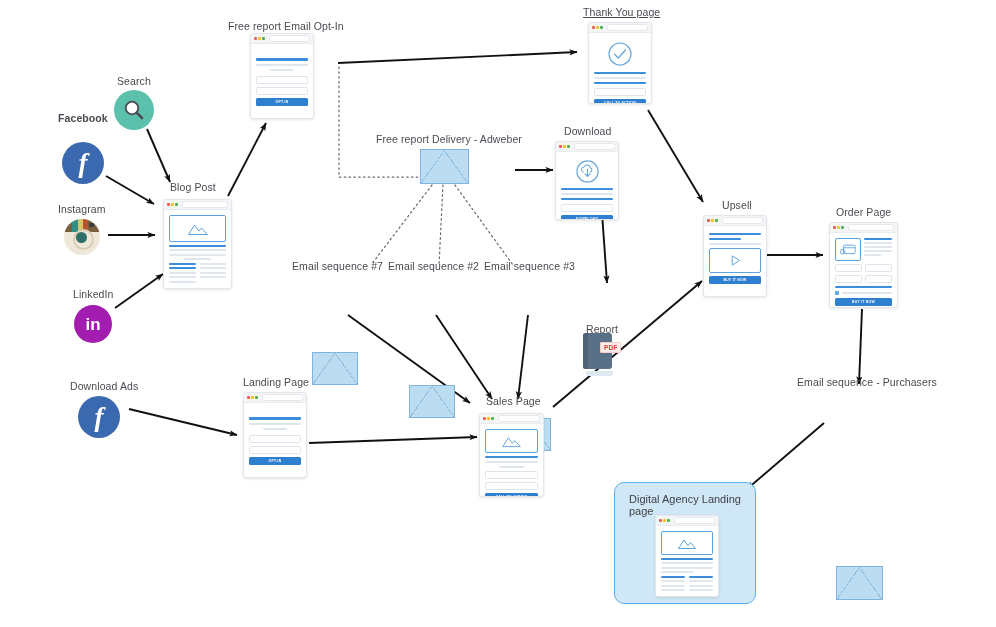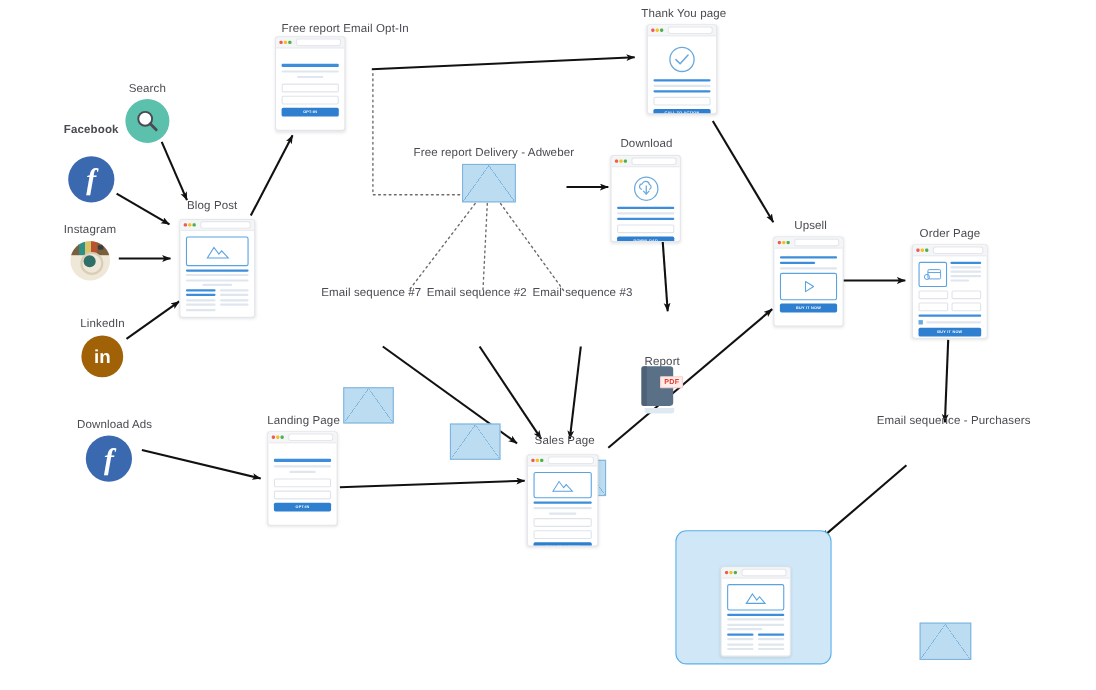--- a/index.html
+++ b/index.html
@@ -32,21 +32,21 @@
        font-weight:bold;letter-spacing:.25px;font-family:"Liberation Sans",sans-serif;}
   .imgbox{border:1.3px solid #5aa2e0;border-radius:2px;height:25px;
           display:flex;align-items:center;justify-content:center;background:#fff;}
   .cols{display:flex;gap:4px;}
   .cols>div{flex:1;display:flex;flex-direction:column;gap:2.5px;}
 
   
   .circ{border-radius:50%;display:flex;align-items:center;justify-content:center;}
   .fb{background:#3b69b0;color:#fff;font-family:"Liberation Serif",serif;
       font-weight:bold;font-style:italic;}
-  .li{background:#a16207;color:#fff;font-weight:bold;}
+  .li{background:#a21caf;color:#fff;font-weight:bold;}
   .srch{background:#5bc0ac;}
 
   
   .env{background:#bcdcf2;border:1px solid #7fb5dd;position:relative;}
   .env:after{content:"";position:absolute;left:0;top:0;width:100%;height:100%;
     background:
       linear-gradient(to bottom right, transparent 49.3%, #7fb5dd 49.3%, #7fb5dd 51%, transparent 51%) no-repeat left top/50.4% 100%,
       linear-gradient(to bottom left, transparent 49.3%, #7fb5dd 49.3%, #7fb5dd 51%, transparent 51%) no-repeat right top/50.4% 100%;}
 
   
@@ -98,20 +98,21 @@
     </g>
     <g stroke="#6b6b6b" stroke-width="1.25" fill="none" stroke-dasharray="1.6 3.2" stroke-linecap="round">
       <path d="M339,67 L339,177 L420,177"></path>
       <path d="M432,185 L371,265"></path>
       <path d="M443,185 L439,265"></path>
       <path d="M455,185 L513,265"></path>
     </g>
   </svg>
 
   <div class="group node" style="left:614px;top:482px;width:140px;height:120px;">
+    <div class="gtitle">Digital Agency Landing page</div>
     <div class="mock" style="position:absolute;left:40px;top:32px;width:62px;height:80px;">
       <div class="bar">
         <span class="dot d1"></span>
         <span class="dot d2"></span>
         <span class="dot d3"></span>
         <span class="url"></span>
       </div>
       <div class="body">
         <div class="imgbox" style="height:22px;">
           <svg width="20" height="13" viewBox="0 0 20 13">
@@ -196,39 +197,39 @@
         <div>
           <div class="ln lt"></div>
           <div class="ln lt"></div>
           <div class="ln lt"></div>
           <div class="ln lt"></div>
         </div>
       </div>
     </div>
   </div>
 
-  <div class="lbl" style="left:228px;top:20px;margin-left:28px;">Free report  Email Opt-In</div>
+  <div class="lbl" style="left:228px;top:20px;">Free report  Email Opt-In</div>
   <div class="mock node" style="left:250px;top:33px;width:62px;height:84px;">
     <div class="bar">
       <span class="dot d1"></span>
       <span class="dot d2"></span>
       <span class="dot d3"></span>
       <span class="url"></span>
     </div>
     <div class="body" style="padding-top:14px;gap:3px;">
       <div class="ln acc" style="height:2.6px;"></div>
       <div class="ln lt"></div>
       <div class="ln lt sh2"></div>
       <div class="fld" style="margin-top:2px;"></div>
       <div class="fld"></div>
       <div class="btn">OPT-IN</div>
     </div>
   </div>
 
-  <div class="lbl" style="left:583px;top:6px;">Thank You page</div>
+  <div class="lbl" style="left:583px;top:6px;text-decoration:underline;">Thank You page</div>
   <div class="mock node" style="left:588px;top:22px;width:62px;height:80px;">
     <div class="bar">
       <span class="dot d1"></span>
       <span class="dot d2"></span>
       <span class="dot d3"></span>
       <span class="url"></span>
     </div>
     <div class="body" style="gap:3px;">
       <div style="display:flex;justify-content:center;margin:3px 0 2px;">
         <svg width="26" height="26" viewBox="0 0 26 26">

